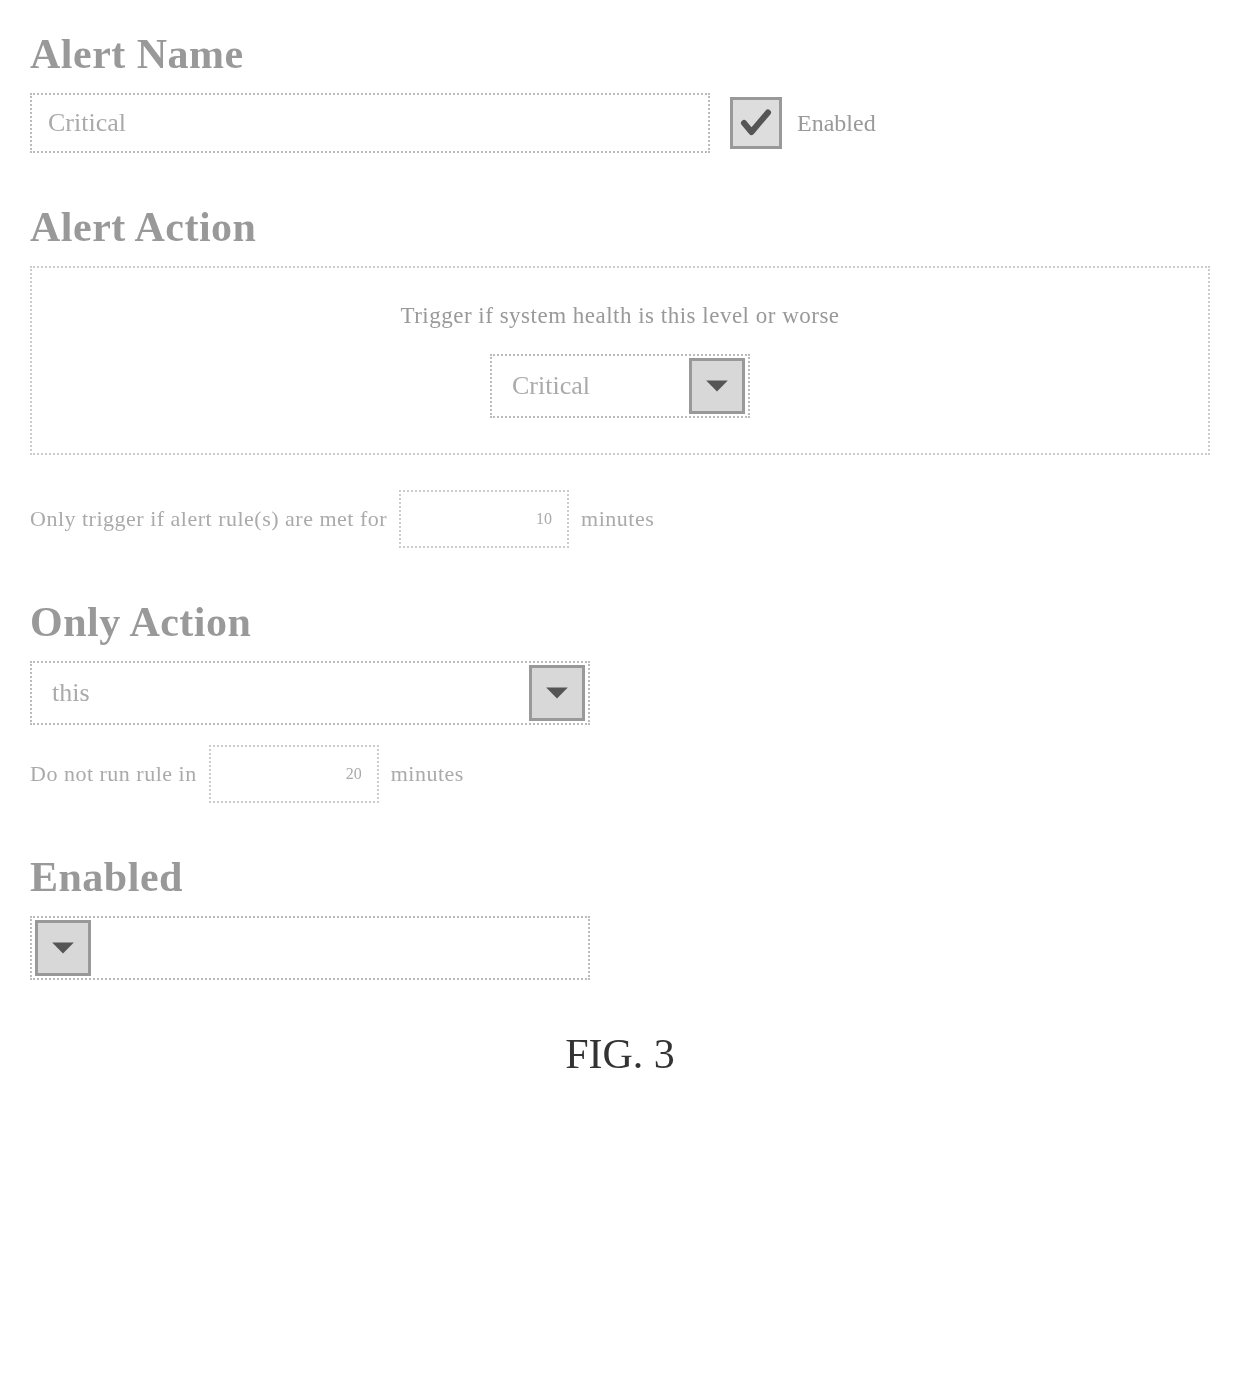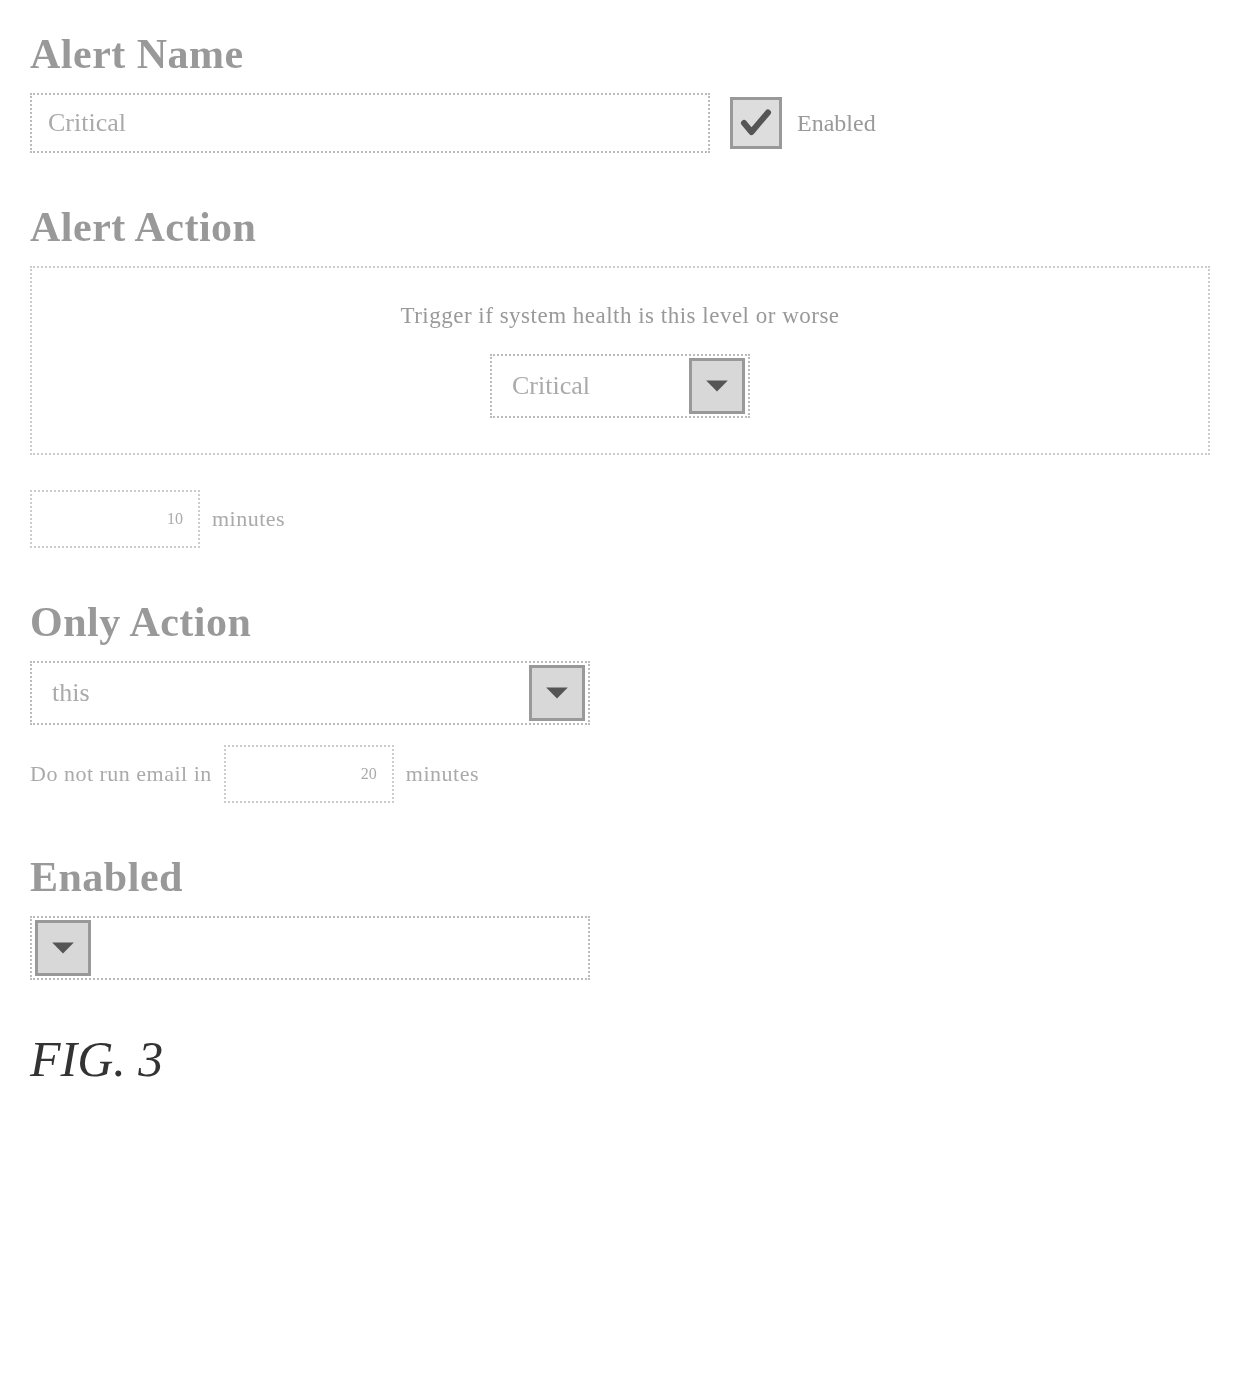--- a/index.html
+++ b/index.html
@@ -133,23 +133,22 @@
     }
     .inline-row {
       display: flex;
       align-items: center;
       gap: 12px;
     }
     .action-throttle {
       margin-top: 20px;
     }
     .fig-caption {
-      text-align: left;
-      font-style: italic;
-      font-size: 50px;
+      text-align: center;
+      font-size: 42px;
       color: #333;
       margin-top: 40px;
       font-family: 'Times New Roman', serif;
     }
   </style>
 </head>
 <body>
 
 <div class="section">
   <div class="section-heading">Alert Name</div>
@@ -173,37 +172,38 @@
     <div class="dropdown dropdown-critical">
       <span class="dropdown-text">Critical</span>
       <div class="dropdown-arrow">
         <svg viewBox="0 0 24 14">
           <path d="M2 2 L12 12 L22 2 Z" fill="#555"></path>
         </svg>
       </div>
     </div>
   </div>
   <div class="inline-row">
+    <span class="inline-text">Only trigger if alert rule(s) are met for</span>
     <input type="text" class="number-input" value="10" style="">
     <span class="inline-text">minutes</span>
   </div>
 </div>
 
 <div class="section">
   <div class="section-heading">Only Action</div>
   <div class="dropdown dropdown-action">
     <span class="dropdown-text">this</span>
     <div class="dropdown-arrow">
       <svg viewBox="0 0 24 14">
         <path d="M2 2 L12 12 L22 2 Z" fill="#555"></path>
       </svg>
     </div>
   </div>
   <div class="inline-row action-throttle">
-    <span class="inline-text">Do not run email in</span>
+    <span class="inline-text">Do not run rule in</span>
     <input type="text" class="number-input number-input-small" value="20" style="">
     <span class="inline-text">minutes</span>
   </div>
 </div>
 
 <div class="section">
   <div class="section-heading">Enabled</div>
   <div class="dropdown dropdown-severity">
     <div class="dropdown-arrow">
       <svg viewBox="0 0 24 14">

